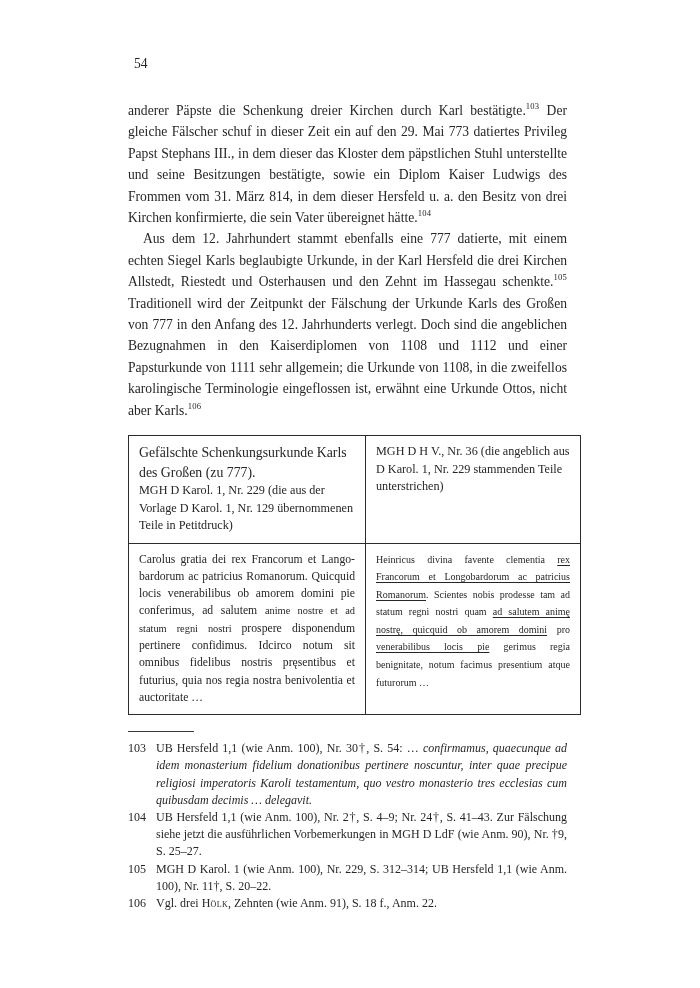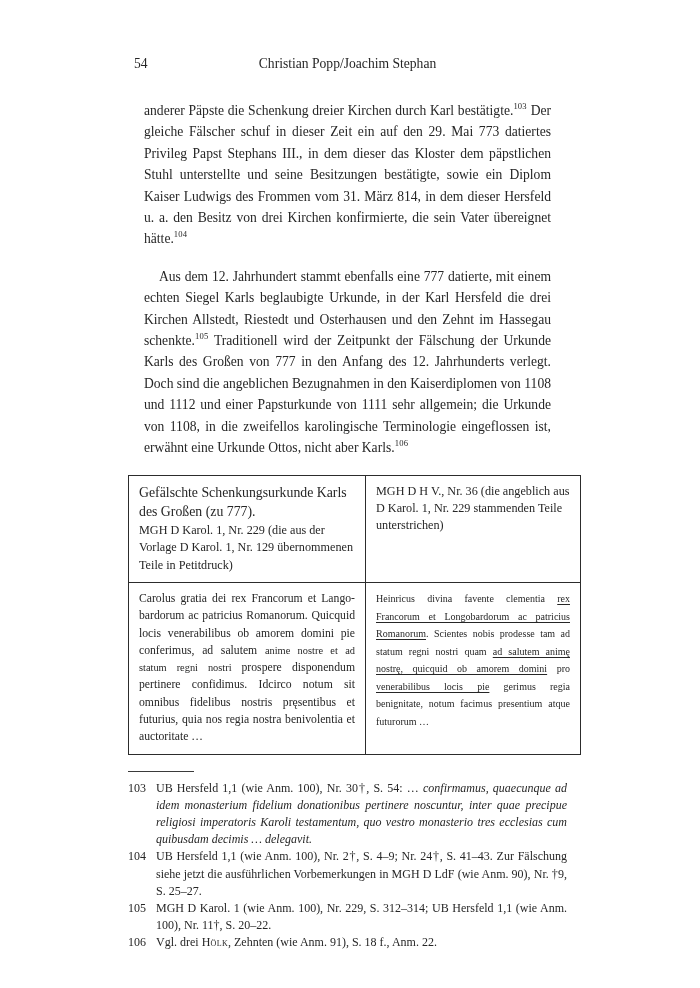--- a/index.html
+++ b/index.html
@@ -12,21 +12,21 @@
     box-sizing:border-box;width:687px;height:988px;
     padding:56px 120px 30px 128px;overflow:hidden;position:relative;
   }
   
   .runhead{position:relative;height:18px;font-size:13.6px;margin-bottom:26px;}
   .runhead .pgnum{position:absolute;left:6px;top:0;}
   .runhead .rhtitle{display:block;text-align:center;}
   
   .para{
     font-size:13.6px;line-height:21.4px;text-align:justify;
-    hyphens:manual;margin:16px;
+    hyphens:manual;margin:0;
   }
   .para.indent{text-indent:15px;}
   sup{font-size:8.6px;line-height:0;vertical-align:super;letter-spacing:0.2px;}
   
   .cmp-table{
     margin-top:14px;width:451px;border:1px solid #2c2c2c;
     border-collapse:collapse;display:grid;
     grid-template-columns:237px 1fr;
   }
   .cell{
@@ -55,21 +55,20 @@
   .fn .fn-num{flex:none;width:28px;}
   .fn .fn-text{flex:1;text-align:justify;}
 </style>
 </head>
 <body>
 
 <div class="page">
 
   <div class="runhead">
     <span class="pgnum">54</span>
-    <span class="rhtitle">Christian Popp/Joachim Stephan</span>
   </div>
 
   <p class="para"><span>anderer Päpste die Schenkung dreier Kirchen durch Karl bestätigte.</span><sup>103</sup><span> Der gleiche Fälscher schuf in dieser Zeit ein auf den 29. Mai 773 datiertes Privileg Papst Stephans III., in dem dieser das Kloster dem päpstlichen Stuhl unter­stellte und seine Besitzungen bestätigte, sowie ein Diplom Kaiser Ludwigs des Frommen vom 31. März 814, in dem dieser Hersfeld u. a. den Besitz von drei Kirchen konfirmierte, die sein Vater übereignet hätte.</span><sup>104</sup></p>
   <p class="para indent"><span>Aus dem 12. Jahrhundert stammt ebenfalls eine 777 datierte, mit einem echten Siegel Karls beglaubigte Urkunde, in der Karl Hersfeld die drei Kirchen Allstedt, Riestedt und Osterhausen und den Zehnt im Hassegau schenkte.</span><sup>105</sup><span> Traditionell wird der Zeitpunkt der Fälschung der Urkunde Karls des Großen von 777 in den Anfang des 12. Jahrhunderts verlegt. Doch sind die angeblichen Bezugnahmen in den Kaiserdiplomen von 1108 und 1112 und einer Papsturkunde von 1111 sehr allgemein; die Urkunde von 1108, in die zweifellos karolingische Terminologie eingeflossen ist, erwähnt eine Urkunde Ottos, nicht aber Karls.</span><sup>106</sup></p>
 
   <div class="cmp-table">
     <div class="cell hl">
       <div class="th-title">Gefälschte Schenkungsurkunde Karls des Großen (zu 777).</div>
       <div class="th-note">MGH D Karol. 1, Nr. 229 (die aus der Vorlage D Karol. 1, Nr. 129 übernommenen Teile in Petitdruck)</div>
     </div>

